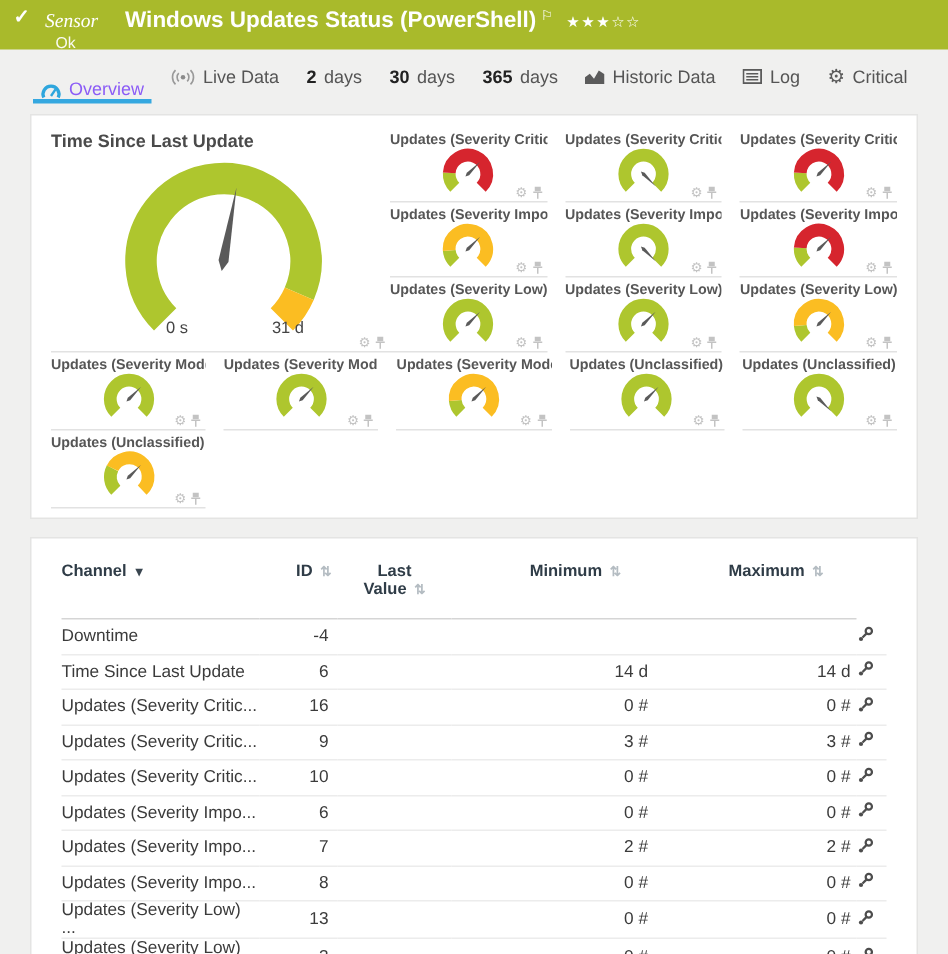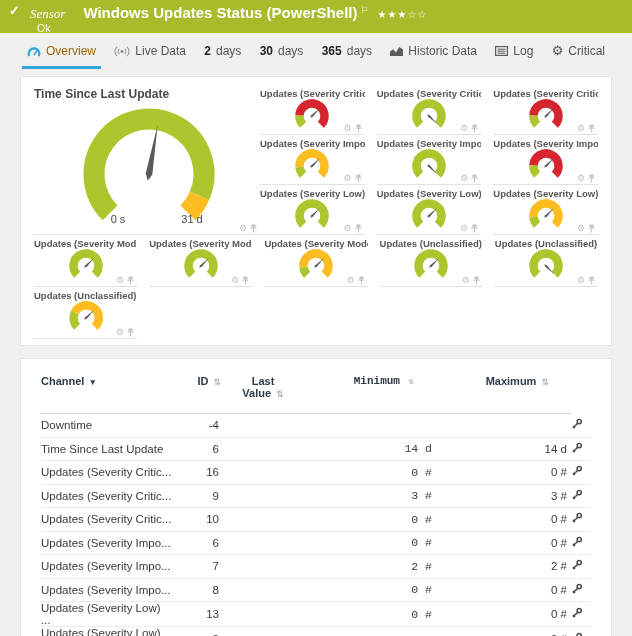--- a/index.html
+++ b/index.html
@@ -19,21 +19,21 @@
   .topbar .title { font-weight:bold; font-size:15px; }
   .topbar .flag { font-size:9px; vertical-align:super; margin-left:3px; cursor:pointer; }
   .topbar .stars { margin-left:9px; font-size:10px; letter-spacing:1px; cursor:pointer; }
   .topbar .status { margin-left:37px; font-size:10.5px; margin-top:0; opacity:.95; }
 
   
   .tabbar { display:flex; justify-content:space-between; align-items:stretch;
             height:33px; margin-top:3px; padding:0 22px; }
   .tab { display:flex; align-items:center; gap:5px; font-size:12px; color:#555;
          padding:0 5px; border-bottom:3px solid transparent; cursor:pointer; white-space:nowrap; }
-  .tab.active { border-bottom-color:#35a8e0; color:#a16207; }
+  .tab.active { border-bottom-color:#35a8e0; color:#8b5cf6;align-items:flex-end; }
   .tab .tab-bold { font-weight:bold; color:#222; }
   .tab .tab-icon { display:inline-flex; align-items:center; }
   .tab .tab-icon .g { font-size:13px; color:#5b5b5b; line-height:10px; }
 
   
   .card { background:#fff; border:1px solid #e4e4e3; margin:0 20px; }
   .gauge-card { margin-top:7px; padding:8px 13px 6px; }
   .table-card { margin-top:12px; padding:10px 20px 6px; }
 
   
@@ -64,21 +64,21 @@
   table { width:100%; border-collapse:collapse; table-layout:fixed; }
   thead th { font-size:11px; color:#2f3c47; font-weight:bold; text-align:left;
              padding:6px 0 13px; vertical-align:top; border-bottom:1px solid #d5d5d5; cursor:pointer; }
   thead th .arrow-both { color:#b4bcc2; font-size:9px; margin-left:2px; }
   thead th .arrow-desc { color:#3a4650; font-size:9px; margin-left:3px; }
   tbody td { font-size:11.5px; color:#3b3b3b; height:23.5px; border-top:1px solid #ececec; padding:0; }
   tbody tr:first-child td { border-top:none;margin-left:18px; }
   .col-channel { text-align:left; }
   .col-id { text-align:right; padding-right:6px; }
   .col-last { text-align:center; }
-  .col-min { text-align:right; padding-right:4px;font-family:Liberation Mono, monospace; }
+  .col-min { text-align:right; padding-right:4px; }
   .col-max { text-align:right; padding-right:4px; }
   .col-tools { text-align:right; padding-right:16px; }
   th.col-id { padding-right:4px; }
   th.col-last { text-align:center; line-height:12px; }
   th.col-min, th.col-max { text-align:right; padding-right:22px; }
   td.col-channel { cursor:pointer; }
   .tool-btn { display:inline-block; line-height:0; cursor:pointer; }
 </style>
 </head>
 <body>

